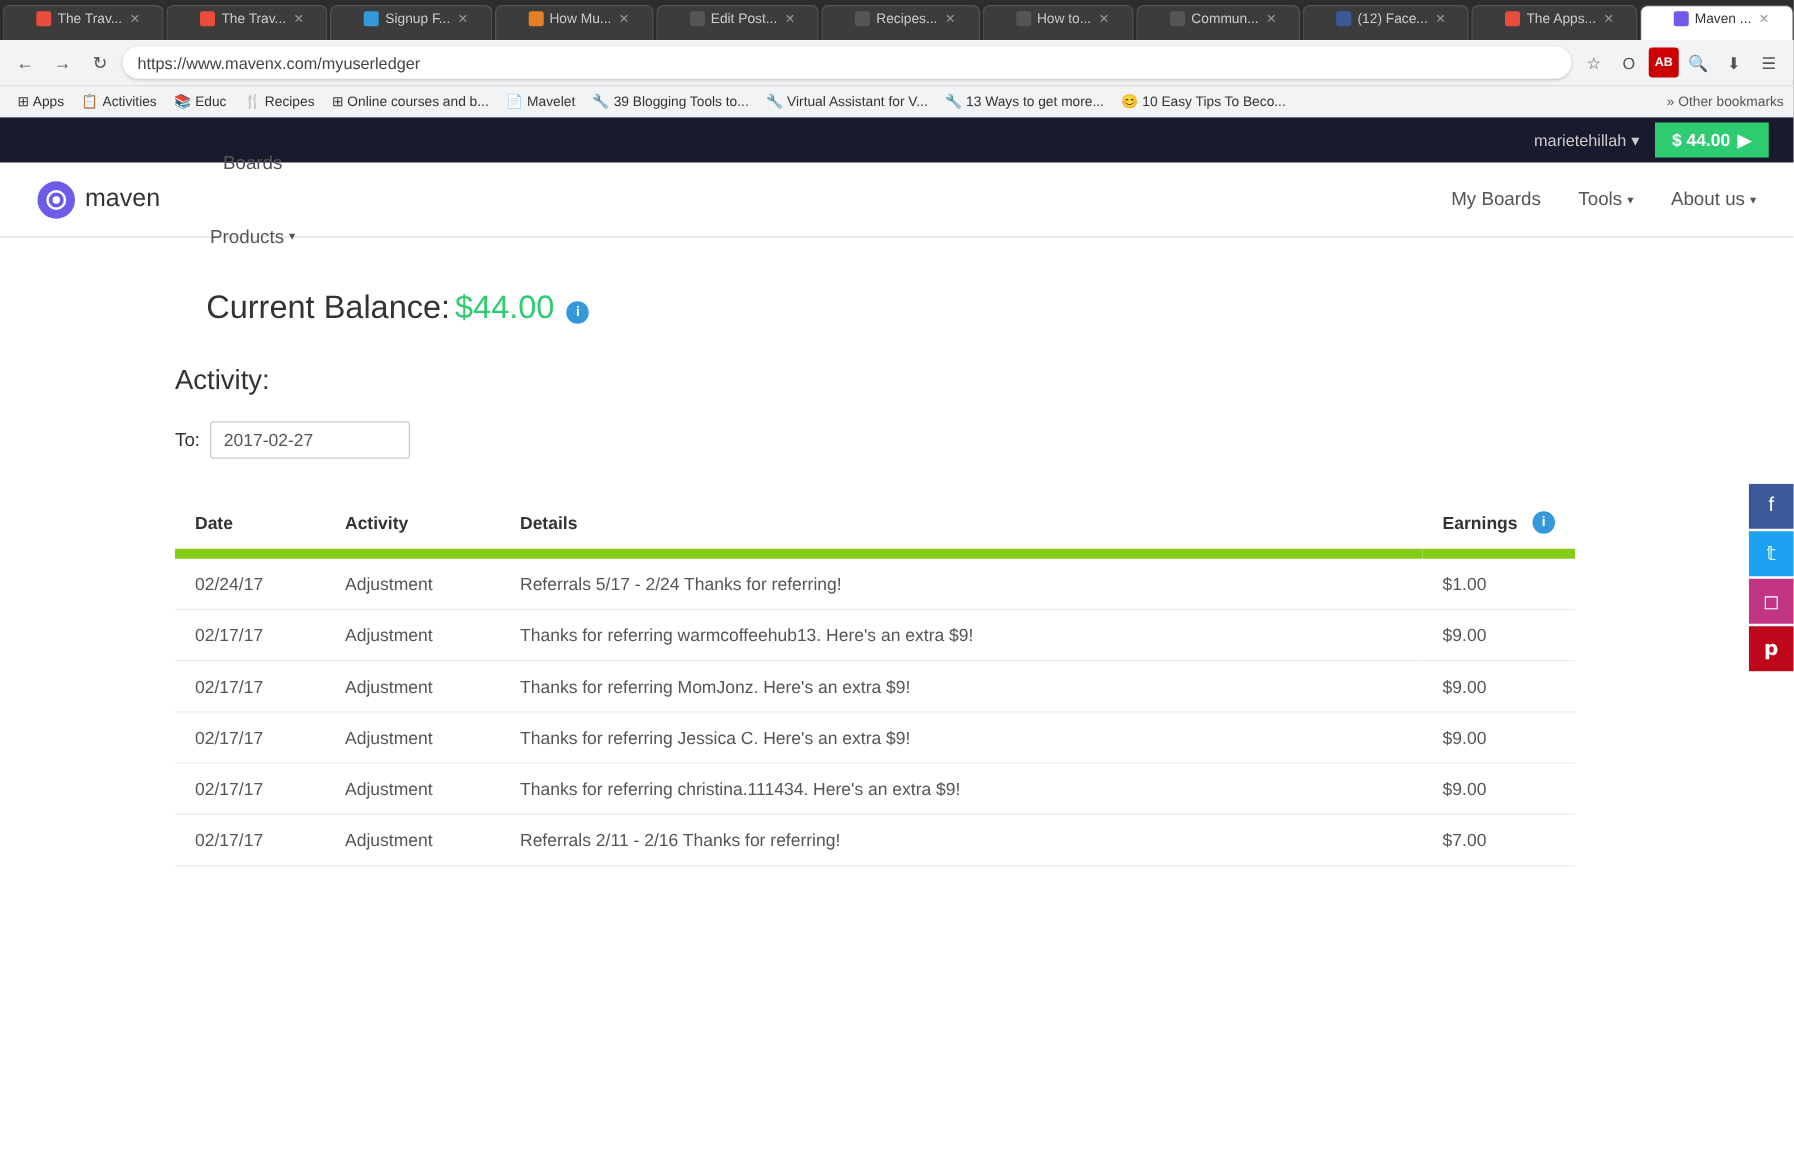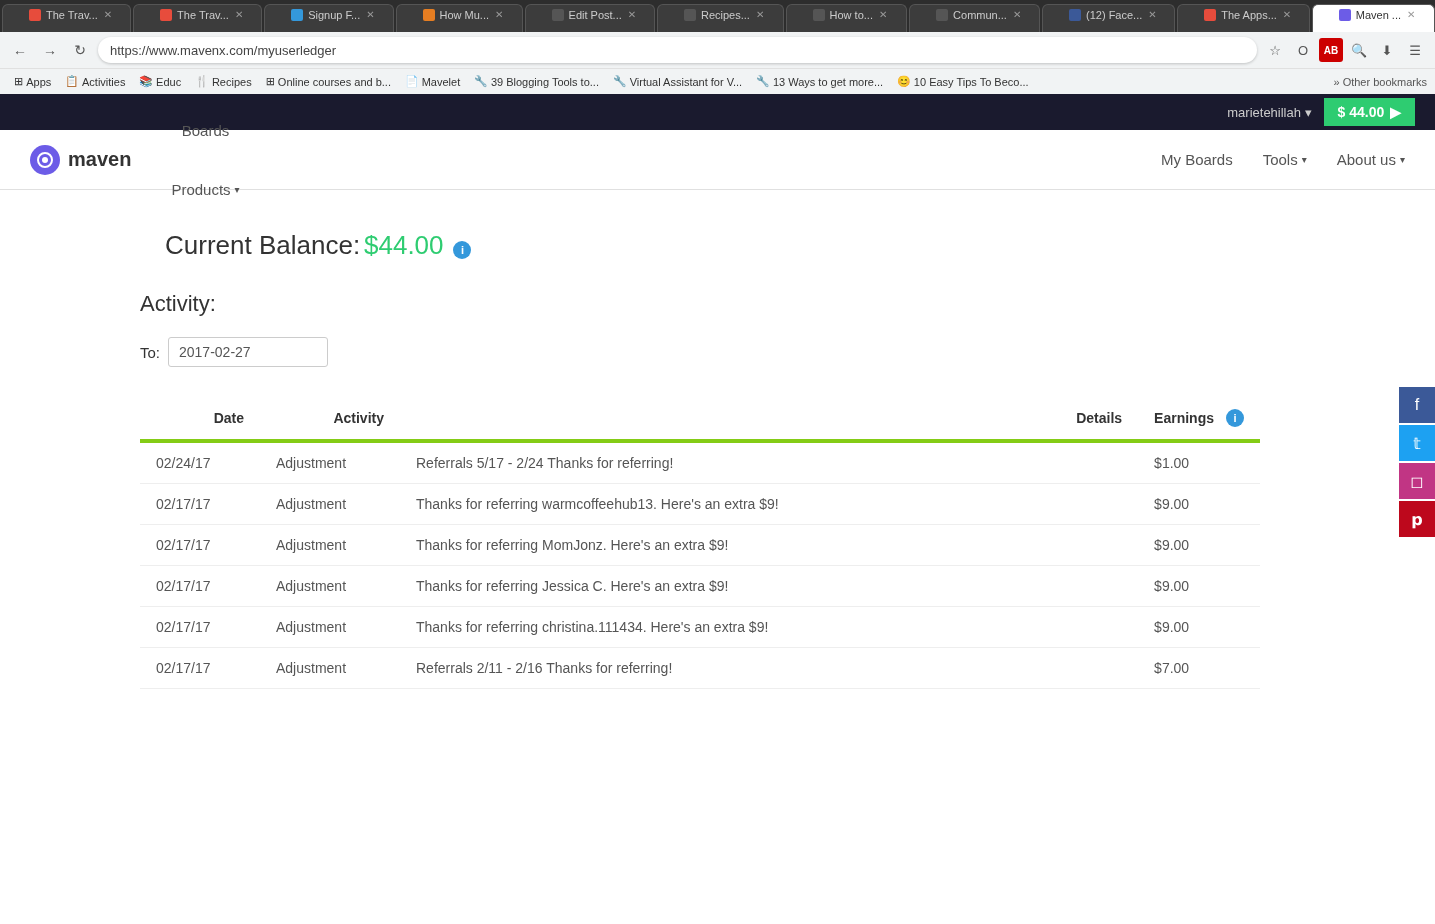--- a/index.html
+++ b/index.html
@@ -27,21 +27,21 @@
 
     
     .site-header { background: #1a1a2e; display: flex; align-items: center; justify-content: flex-end; padding: 0 20px; height: 36px; gap: 12px; }
     .header-user { color: #ccc; font-size: 13px; display: flex; align-items: center; gap: 4px; }
     .header-balance { background: #2ecc71; color: #fff; font-size: 14px; font-weight: bold; padding: 6px 14px; display: flex; align-items: center; gap: 6px; }
 
     
     .main-nav { display: flex; align-items: center; padding: 0 30px; border-bottom: 1px solid #e0e0e0; height: 60px; }
     .logo { display: flex; align-items: center; gap: 8px; margin-right: 40px; }
     .logo-icon { width: 30px; height: 30px; background: #6c5ce7; border-radius: 50%; display: flex; align-items: center; justify-content: center; }
-    .logo-text { font-size: 20px; font-weight: bold; color: #333; }
+    .logo-text { font-size: 20px; font-weight: normal; color: #333; }
     .nav-links { display: flex; gap: 42px; align-items: center; flex-direction: column; }
     .nav-link { font-size: 15px; color: #555; text-decoration: none; cursor: pointer; display: flex; align-items: center; gap: 4px; }
     .nav-right { margin-left: auto; display: flex; gap: 30px; align-items: center; }
     .dropdown-arrow { font-size: 10px; }
 
     
     .content { padding: 40px 140px; max-width: 1400px; }
     .balance-section { margin-bottom: 30px; }
     .balance-title { font-size: 26px; color: #333; font-weight: normal; margin-left: 25px; }
     .balance-amount { color: #2ecc71; font-size: 26px; }
@@ -50,21 +50,21 @@
     .activity-section { margin-bottom: 30px; }
     .activity-title { font-size: 22px; color: #333; font-weight: normal; margin-bottom: 20px; }
 
     .date-filter { display: flex; align-items: center; gap: 30px; margin-bottom: 30px; }
     .date-group { display: flex; align-items: center; gap: 8px; }
     .date-label { font-size: 15px; color: #333; }
     .date-input { border: 1px solid #ccc; border-radius: 3px; padding: 6px 10px; font-size: 14px; color: #555; width: 160px; background: #fff; }
 
     
     .ledger-table { width: 100%; border-collapse: collapse; }
-    .ledger-table th { text-align: right; padding: 12px 16px; font-size: 14px; font-weight: bold; color: #333; border-bottom: 4px solid #84cc16; }
+    .ledger-table th { text-align: left; padding: 12px 16px; font-size: 14px; font-weight: bold; color: #333; border-bottom: 8px solid #84cc16; }
     .ledger-table td { padding: 12px 16px; font-size: 14px; color: #555; border-bottom: 1px solid #eee; }
     .earnings-header { display: flex; align-items: center; gap: 6px; }
     .col-date { width: 120px; }
     .col-activity { width: 140px; }
     .col-details { }
     .col-earnings { width: 120px; }
 
     
     .social-sidebar { position: fixed; right: 0; top: 50%; transform: translateY(-50%); display: flex; flex-direction: column; gap: 2px; z-index: 100; }
     .social-btn { width: 36px; height: 36px; display: flex; align-items: center; justify-content: center; color: #fff; font-size: 16px; cursor: pointer; }

